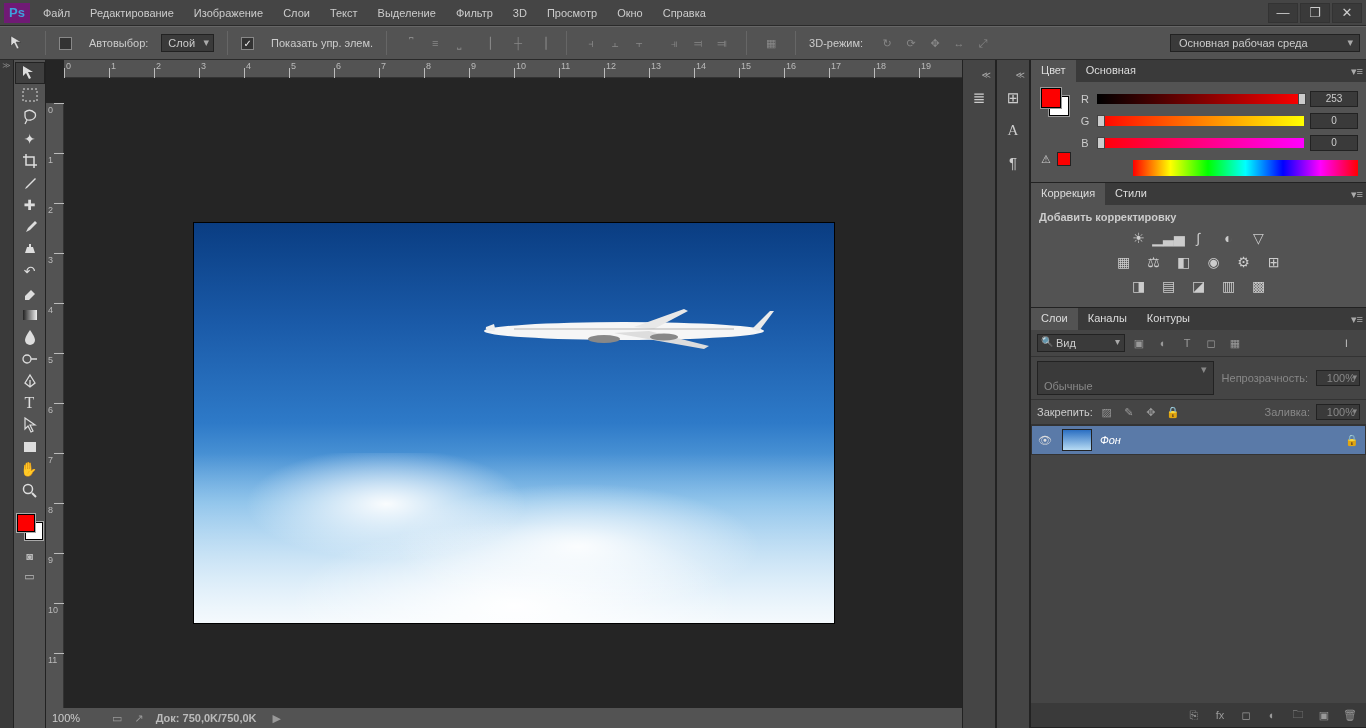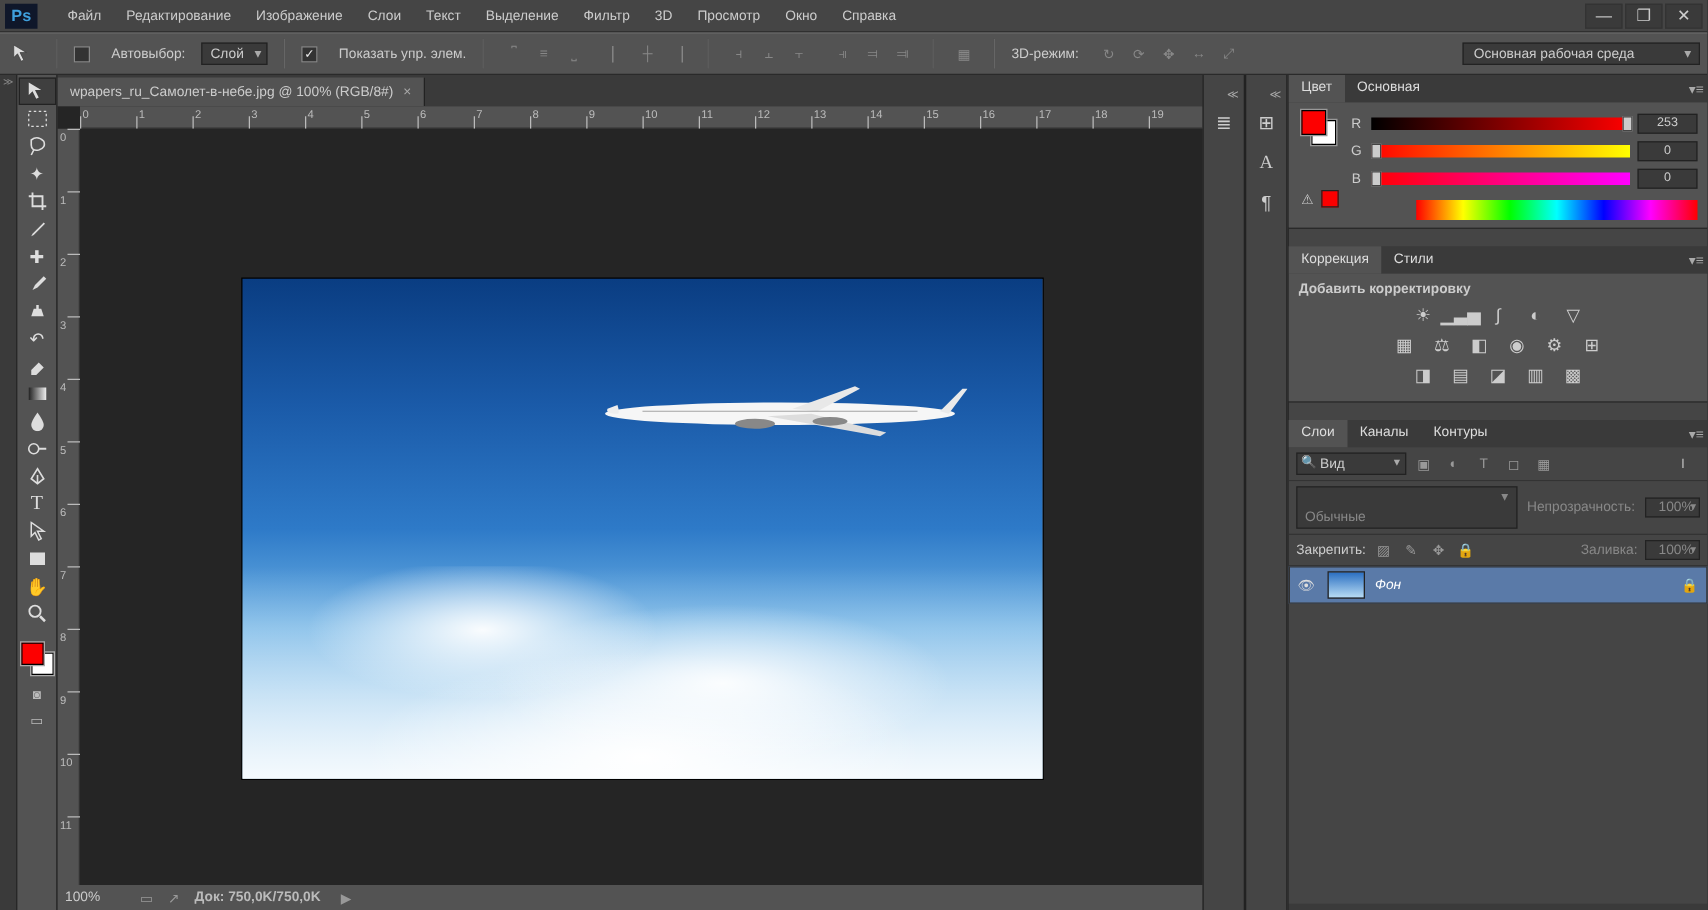--- a/index.html
+++ b/index.html
@@ -17,22 +17,22 @@
 .menubar {
   height: 26px;
   background: #454545;
   display: flex;
   align-items: center;
   padding: 0 4px;
   border-bottom: 1px solid #2a2a2a;
 }
 .ps-logo {
   width: 26px; height: 20px;
-  background: #0f172a;
-  margin-right: 14px;
+  background: #701a75;
+  margin-right: 3px;
   display: flex; align-items: center; justify-content: center;
   font-weight: bold; font-size: 13px;
   color: #3fa0dd;
 }
 .menubar .menu-item {
   padding: 4px 10px;
   cursor: default;
 }
 .winctrl {
   margin-left: auto;
@@ -276,21 +276,21 @@
   display: flex; align-items: center; justify-content: center;
   color: #ccc;
   font-size: 15px;
 }
 
 
 .panels {
   width: 336px;
   background: #454545;
   border-left: 1px solid #222;
-  display: flex; flex-direction: column; gap: 14px;
+  display: flex; flex-direction: column;
 }
 .panel {
   border-bottom: 1px solid #222;
 }
 .panel-tabs {
   height: 22px;
   background: #3a3a3a;
   display: flex;
   align-items: stretch;
 }
@@ -636,26 +636,20 @@
     <div style="height:6px;"></div>
     <div class="swatches">
       <div class="bg"></div>
       <div class="fg"></div>
     </div>
     <div class="mini">◙</div>
     <div class="mini">▭</div>
   </div>
 
   <div class="docarea">
-    <div class="tabbar">
-      <div class="doctab">
-        <span>wpapers_ru_Самолет-в-небе.jpg @ 100% (RGB/8#)</span>
-        <span class="close">×</span>
-      </div>
-    </div>
     <div class="ruler-h" id="rulerH">
         <div class="tick" style="left: 0px;">
           <div class="maj"></div>
           <div class="num">0</div>
         </div>
         <div class="tick" style="left: 45px;">
           <div class="maj"></div>
           <div class="num">1</div>
         </div>
         <div class="tick" style="left: 90px;">

